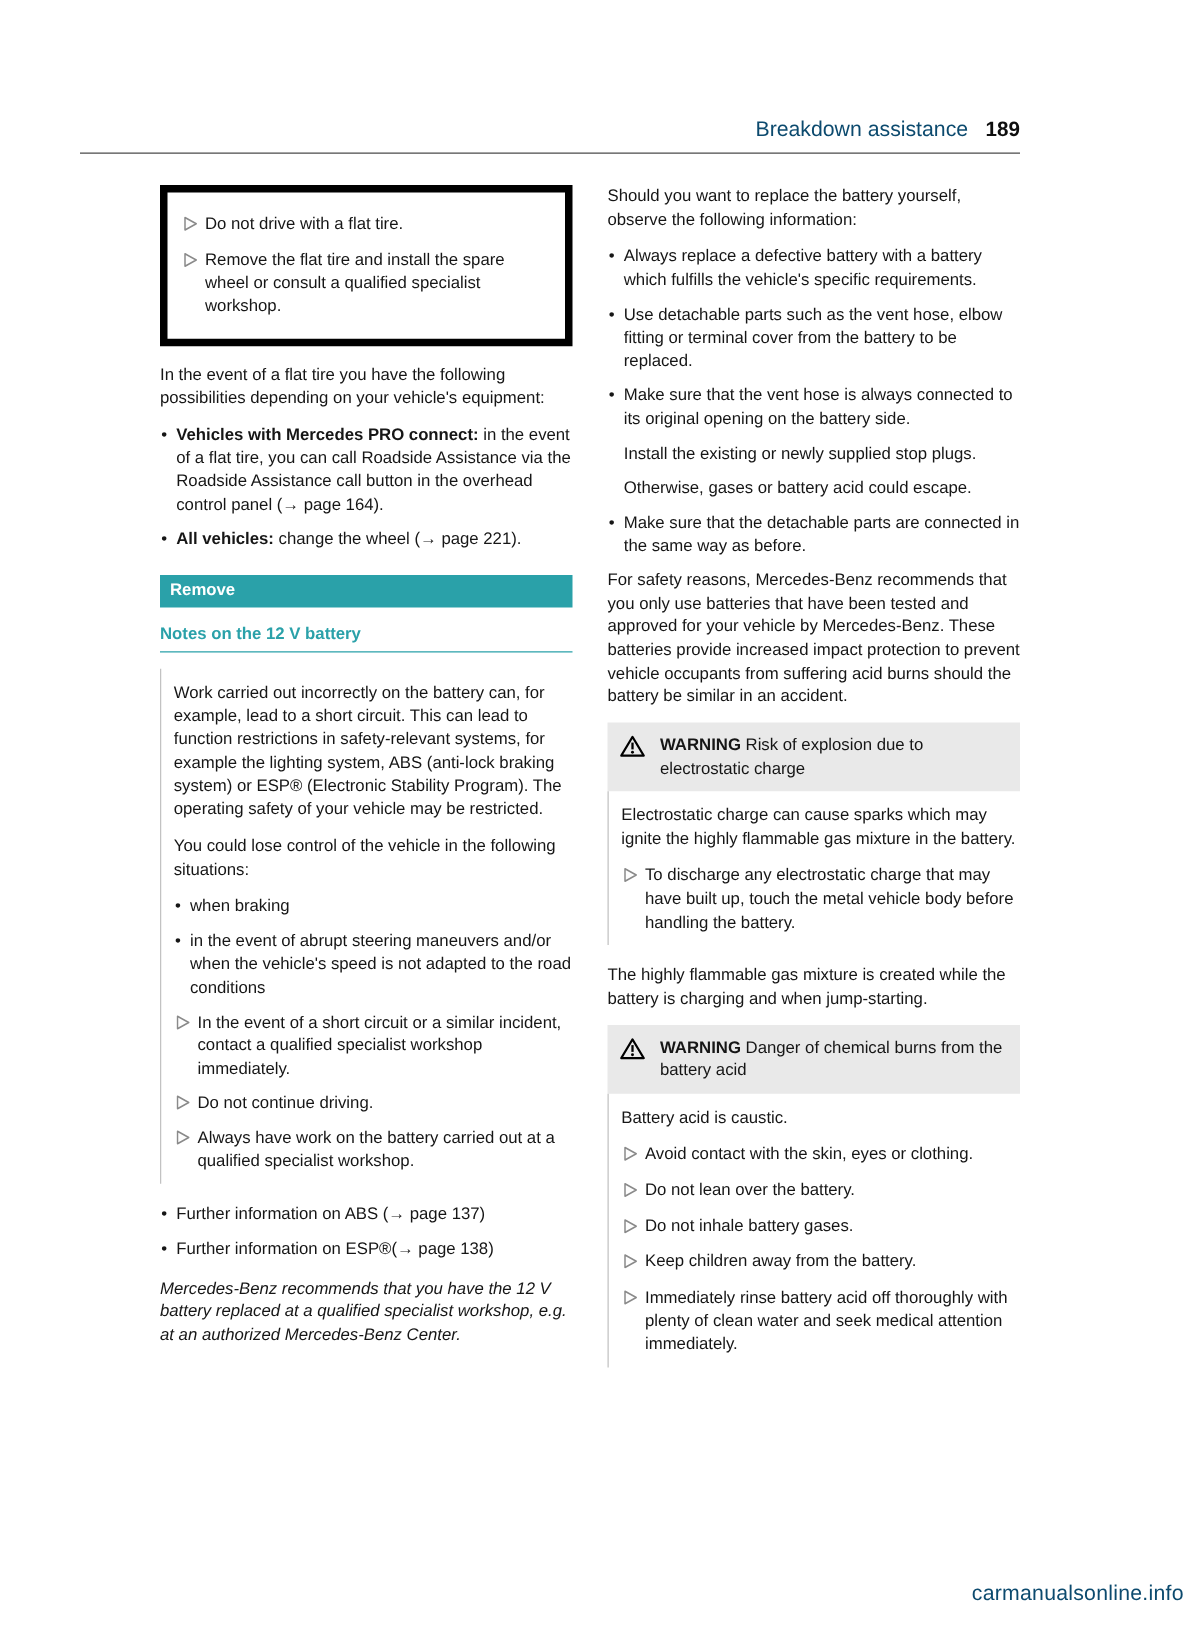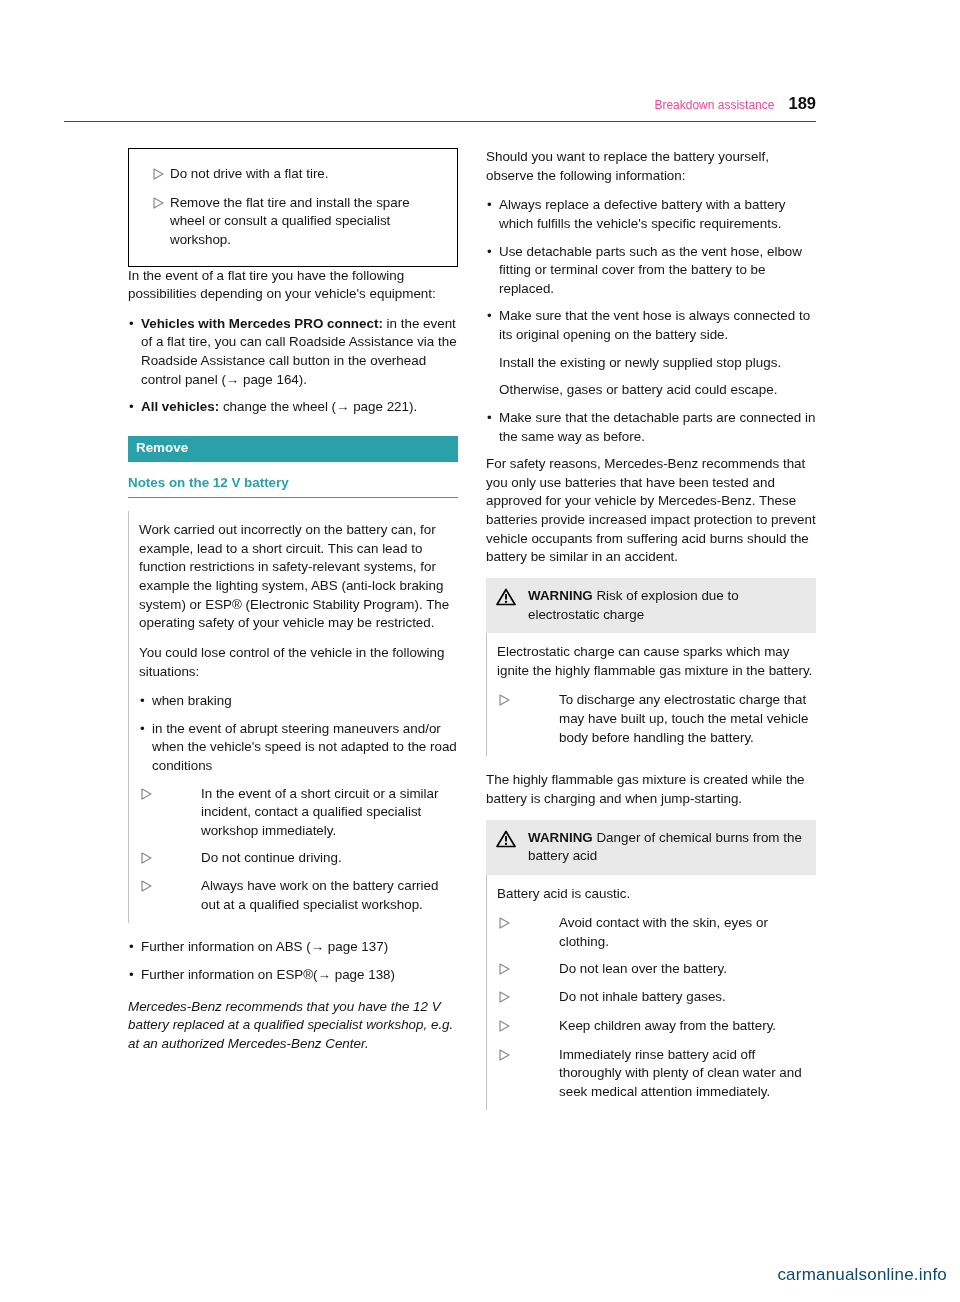--- a/index.html
+++ b/index.html
@@ -10,29 +10,29 @@
     font-family: "Liberation Sans", sans-serif;
     font-size: 13.4px; line-height: 1.39; color: #161616;
     position: relative; overflow: hidden;
   }
   b { font-weight: bold; }
 
   .page-header {
     position: absolute; top: 92px; left: 64px; width: 752px;
     text-align: right; border-bottom: 1px solid #4b4b4b; padding-bottom: 6px;
   }
-  .header-title { font-size: 12px; color: #ec4899; text-align: right; }
+  .header-title { font-size: 17px; color: #0c4a6e; text-align: right; }
   .header-page-number { font-weight: bold; font-size: 16.5px; margin-left: 14px; color: #0e0e0e; }
 
   .columns { position: absolute; top: 148px; left: 128px; width: 688px; display: flex; gap: 28px; }
   .col { width: 330px; }
 
   .para { margin: 0 0 11px 0; }
 
-  .carryover-box { border: 1px solid #000000; padding: 8px 10px 8px 24px; margin-bottom: 0; }
+  .carryover-box { border: 6px solid #000000; padding: 8px 10px 8px 13px; margin-bottom: 14px; }
 
   .instr { display: flex; align-items: flex-start; margin: 8px 0; }
   .instr .arrow { flex: 0 0 17px; padding-top: 2px; }
   .instr .instr-text { flex: 1; }
 
   .bullet { display: flex; align-items: flex-start; margin: 0 0 9px 0; }
   .bullet .dot { flex: 0 0 13px; padding-left: 1px; }
   .bullet .bullet-text { flex: 1; }
   .bullet-cont { margin: 0 0 9px 13px; }
 
@@ -46,21 +46,21 @@
   }
 
   .warning { margin: 2px 0 15px 0; }
   .warning-title {
     display: flex; gap: 10px; align-items: flex-start;
     background: var(--warning-bg, #e9e9e9); padding: 9px 10px;
   }
   .warn-icon { flex: 0 0 22px; padding-top: 1px; }
   .warning-title-text { flex: 1; }
   .warning-body { border-left: 1px solid #c2c2c2; padding: 10px 0 1px 10px; }
-  .warning-body .instr { padding-left: 2px; gap: 43px; }
+  .warning-body .instr { padding-left: 2px; }
 
   .refs { margin-top: 4px; }
   .closing { margin-top: 13px; font-style: italic; }
 
   .watermark {
     position: absolute; top: 1263px; right: 13px;
     font-size: 17px; color: #0c4a6e; letter-spacing: 0.2px;
   }
 </style>
 </head>

